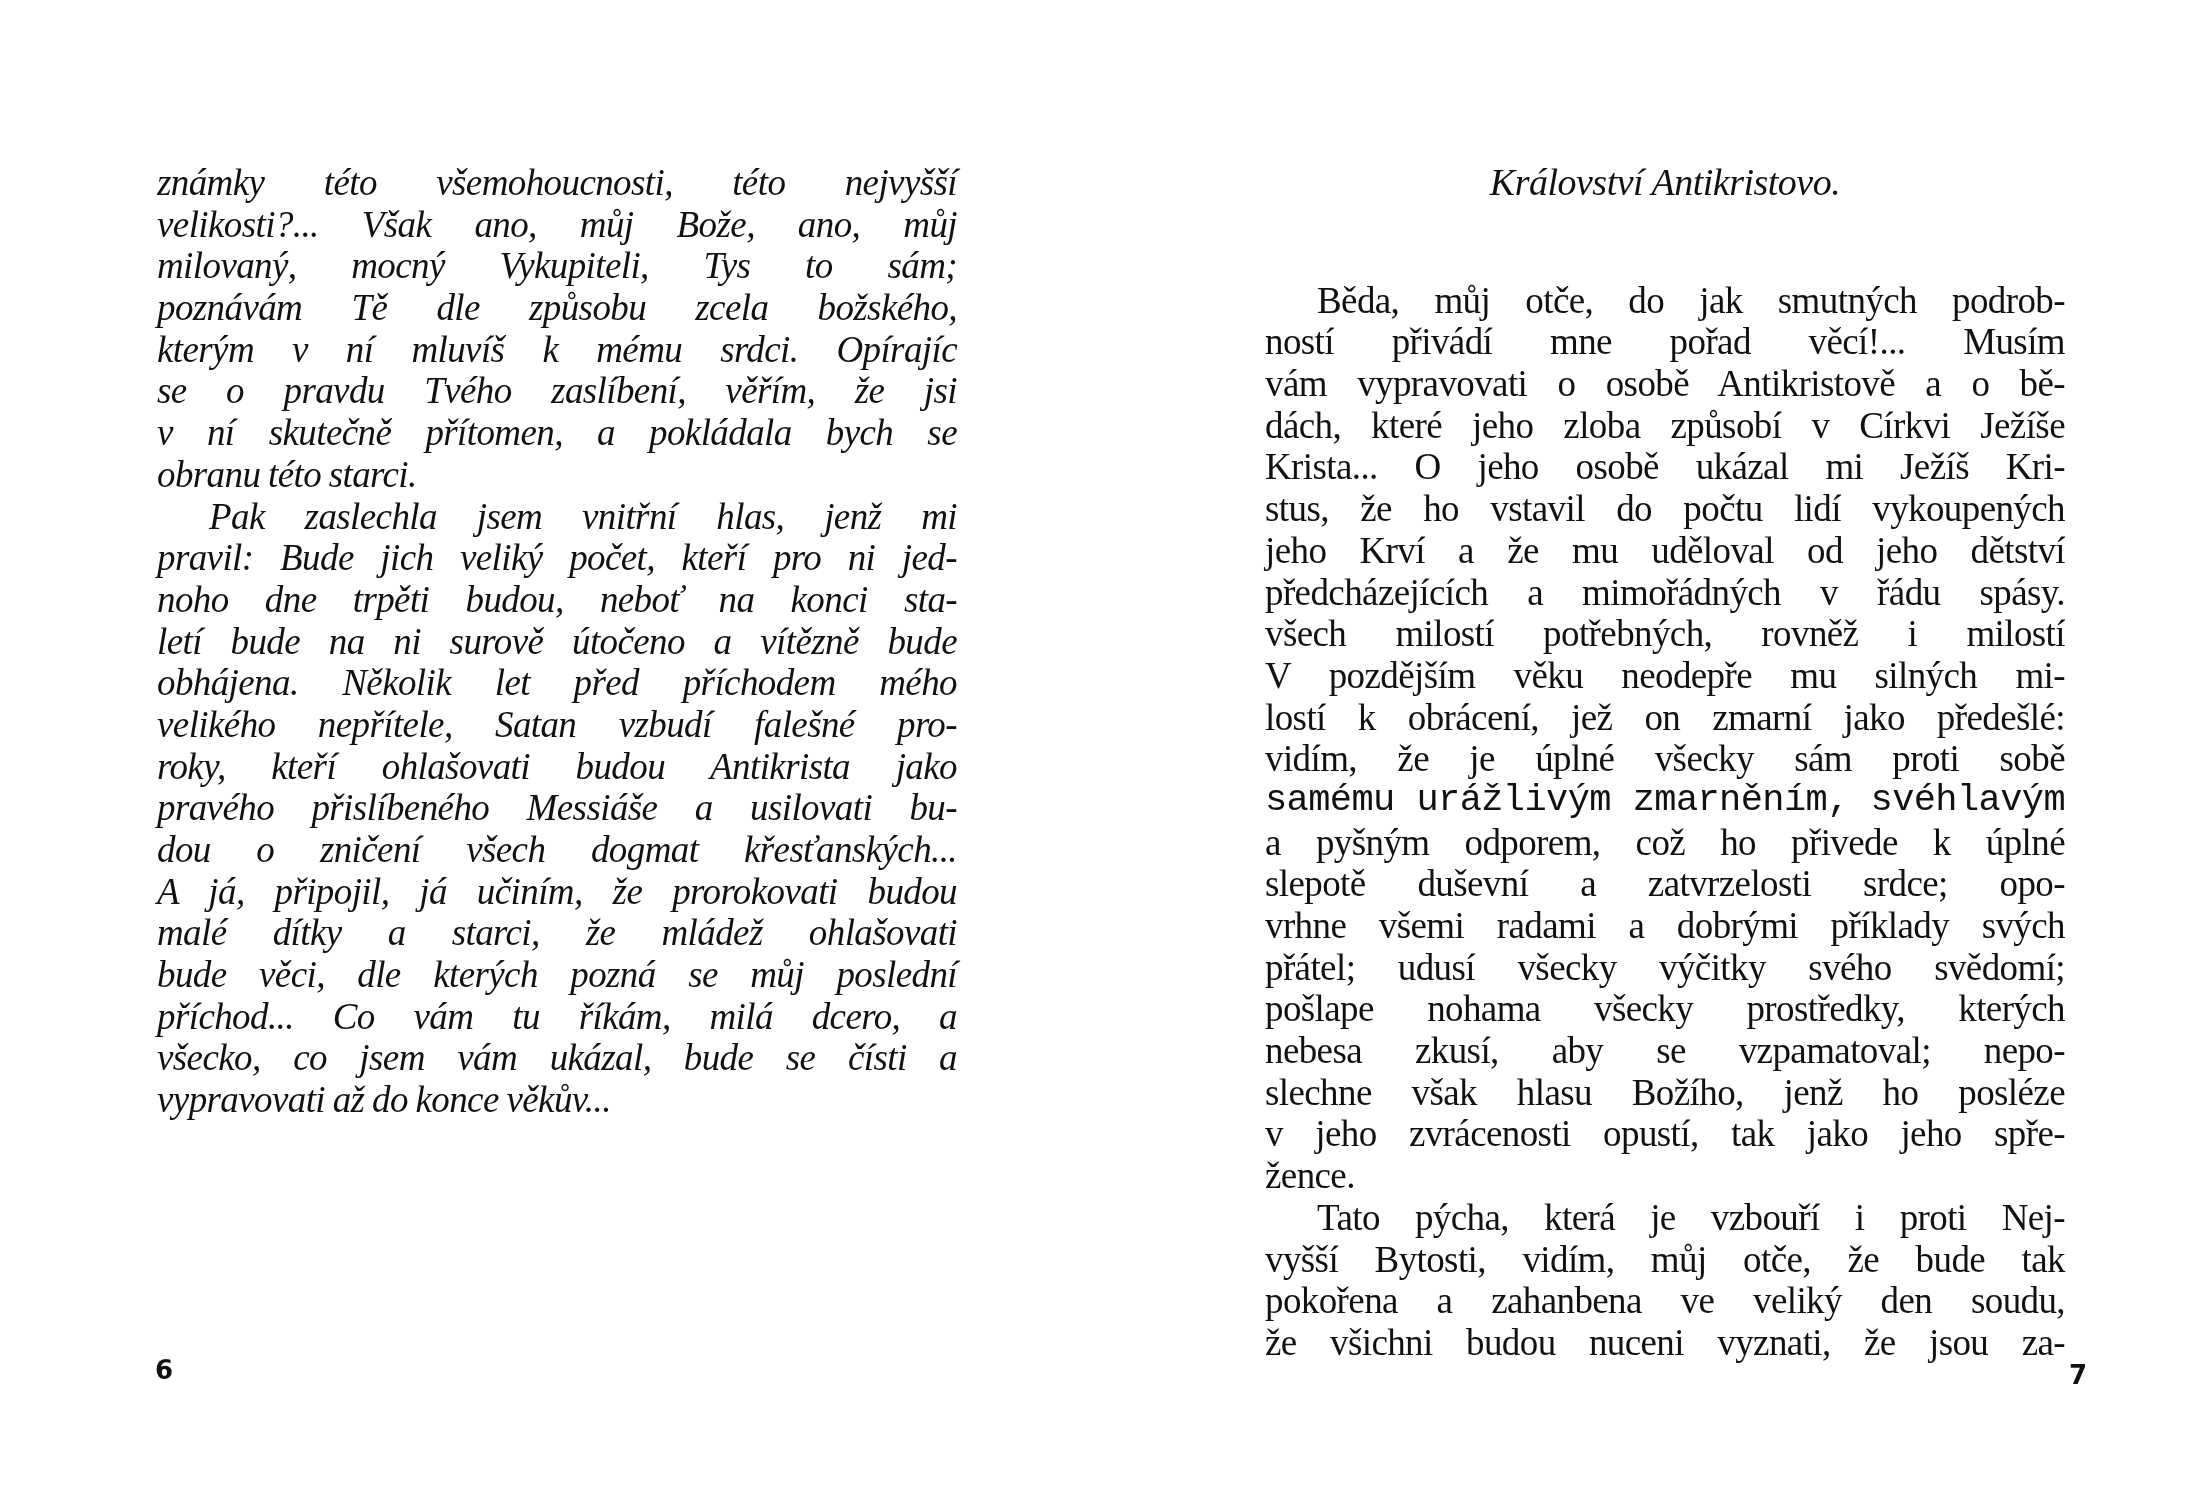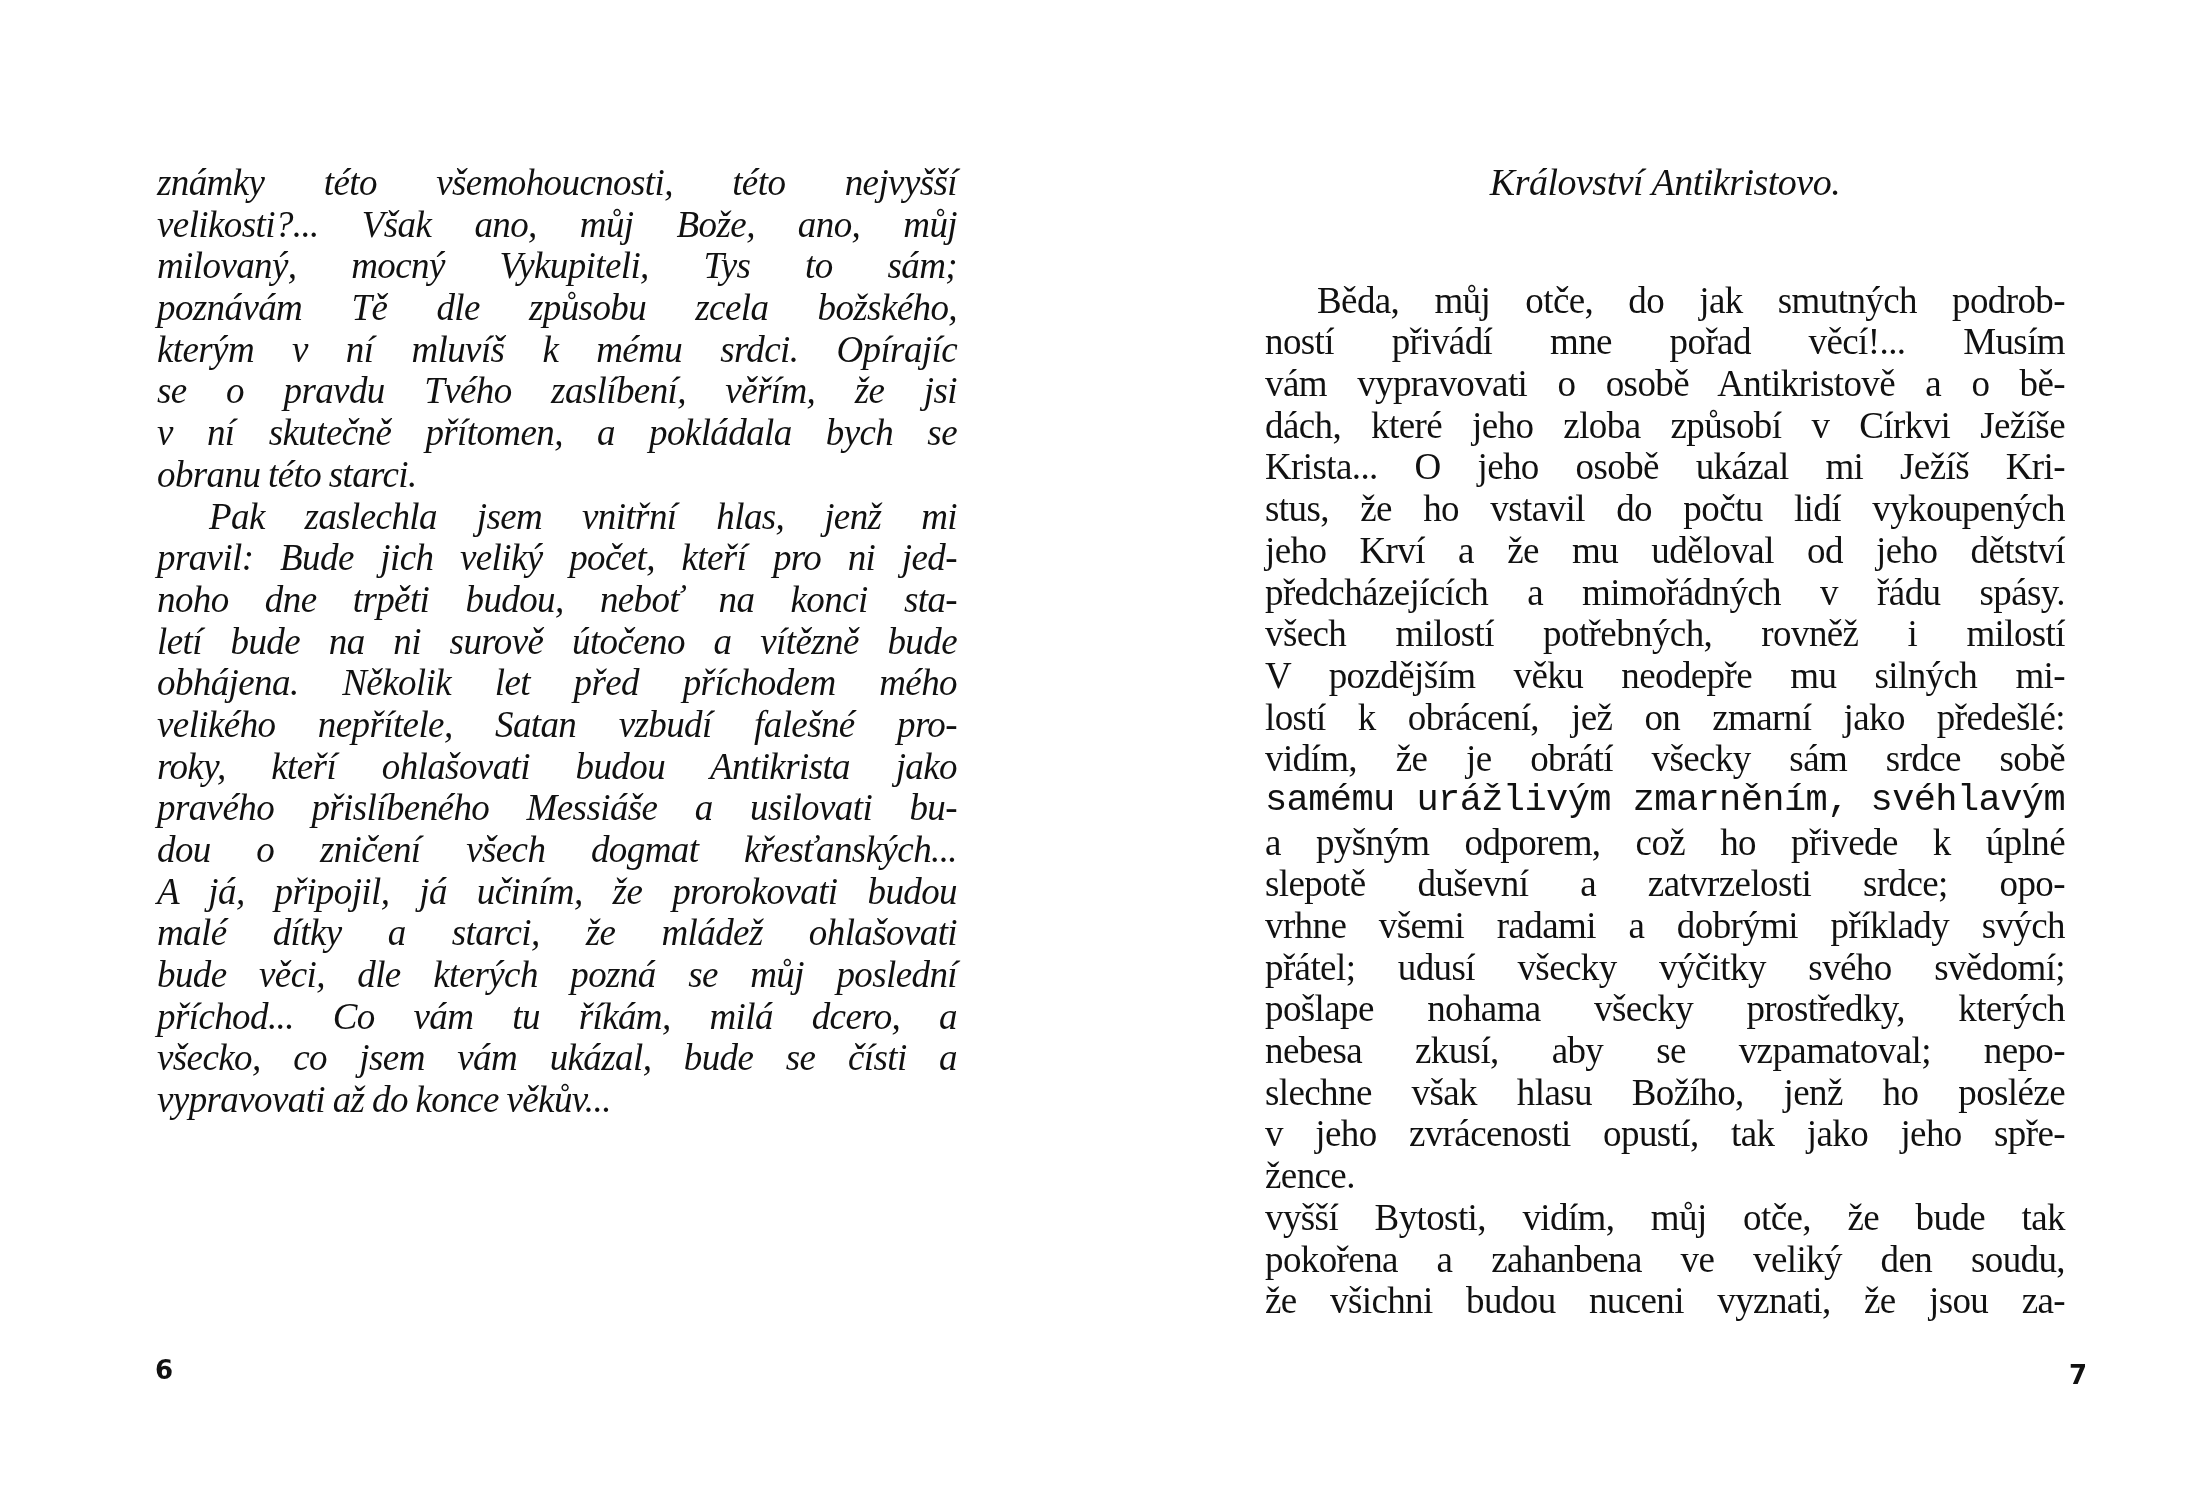--- a/index.html
+++ b/index.html
@@ -74,32 +74,33 @@
         <span class="line" style="white-space: nowrap;">ností přivádí mne pořad věcí!... Musím</span>
         <span class="line" style="white-space: nowrap;">vám vypravovati o osobě Antikristově a o bě-</span>
         <span class="line" style="white-space: nowrap;">dách, které jeho zloba způsobí v Církvi Ježíše</span>
         <span class="line" style="white-space: nowrap;">Krista... O jeho osobě ukázal mi Ježíš Kri-</span>
         <span class="line" style="white-space: nowrap;">stus, že ho vstavil do počtu lidí vykoupených</span>
         <span class="line" style="white-space: nowrap;">jeho Krví a že mu uděloval od jeho dětství</span>
         <span class="line" style="white-space: nowrap;">předcházejících a mimořádných v řádu spásy.</span>
         <span class="line" style="white-space: nowrap;">všech milostí potřebných, rovněž i milostí</span>
         <span class="line" style="white-space: nowrap;">V pozdějším věku neodepře mu silných mi-</span>
         <span class="line" style="white-space: nowrap;">lostí k obrácení, jež on zmarní jako předešlé:</span>
-        <span class="line" style="white-space: nowrap;">vidím, že je obrátí všecky sám srdce sobě</span>
+        <span class="line" style="white-space: nowrap;">vidím, že je úplné všecky sám proti sobě</span>
         <span class="line" style="white-space: nowrap; font-family: Liberation Mono, monospace;">samému urážlivým zmarněním, svéhlavým</span>
         <span class="line" style="white-space: nowrap;">a pyšným odporem, což ho přivede k úplné</span>
         <span class="line" style="white-space: nowrap;">slepotě duševní a zatvrzelosti srdce; opo-</span>
         <span class="line" style="white-space: nowrap;">vrhne všemi radami a dobrými příklady svých</span>
         <span class="line" style="white-space: nowrap;">přátel; udusí všecky výčitky svého svědomí;</span>
         <span class="line" style="white-space: nowrap;">pošlape nohama všecky prostředky, kterých</span>
         <span class="line" style="white-space: nowrap;">nebesa zkusí, aby se vzpamatoval; nepo-</span>
         <span class="line" style="white-space: nowrap;">slechne však hlasu Božího, jenž ho posléze</span>
         <span class="line" style="white-space: nowrap;">v jeho zvrácenosti opustí, tak jako jeho spře-</span>
         <span class="line last" style="white-space: nowrap;">žence.</span>
       </div>
       <div>
+        <span class="line indent" style="white-space: nowrap;">Tato pýcha, která je vzbouří i proti Nej-</span>
         <span class="line" style="white-space: nowrap;">vyšší Bytosti, vidím, můj otče, že bude tak</span>
         <span class="line" style="white-space: nowrap;">pokořena a zahanbena ve veliký den soudu,</span>
         <span class="line" style="white-space: nowrap;">že všichni budou nuceni vyznati, že jsou za-</span>
       </div>
     </div>
   <div class="page-number">7</div>
 </div>
 
 </body></html>

